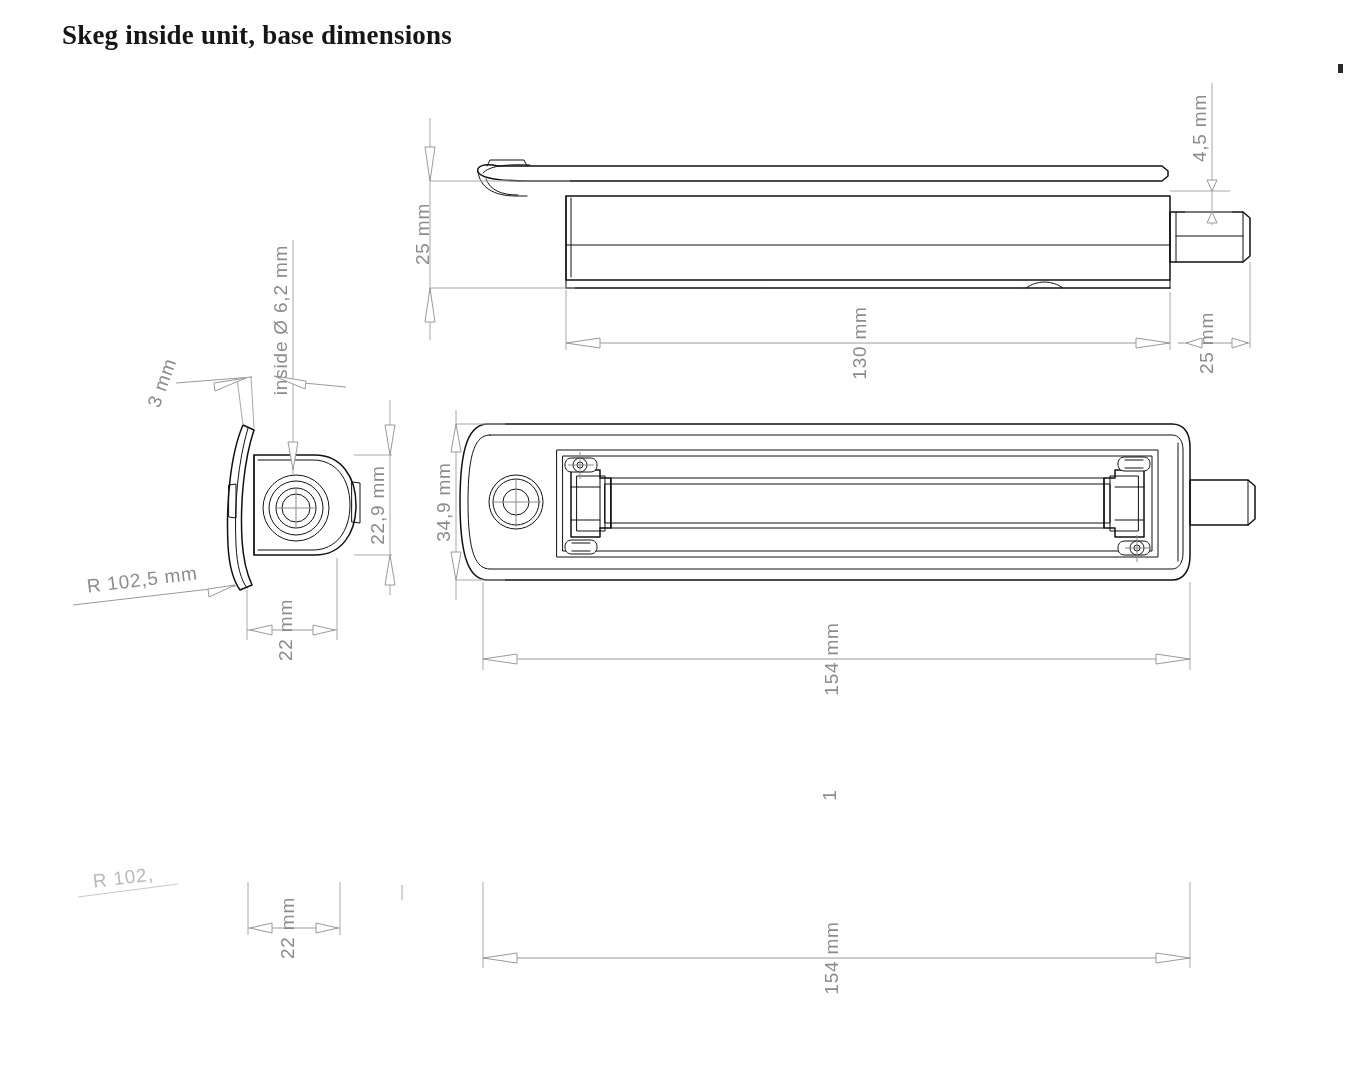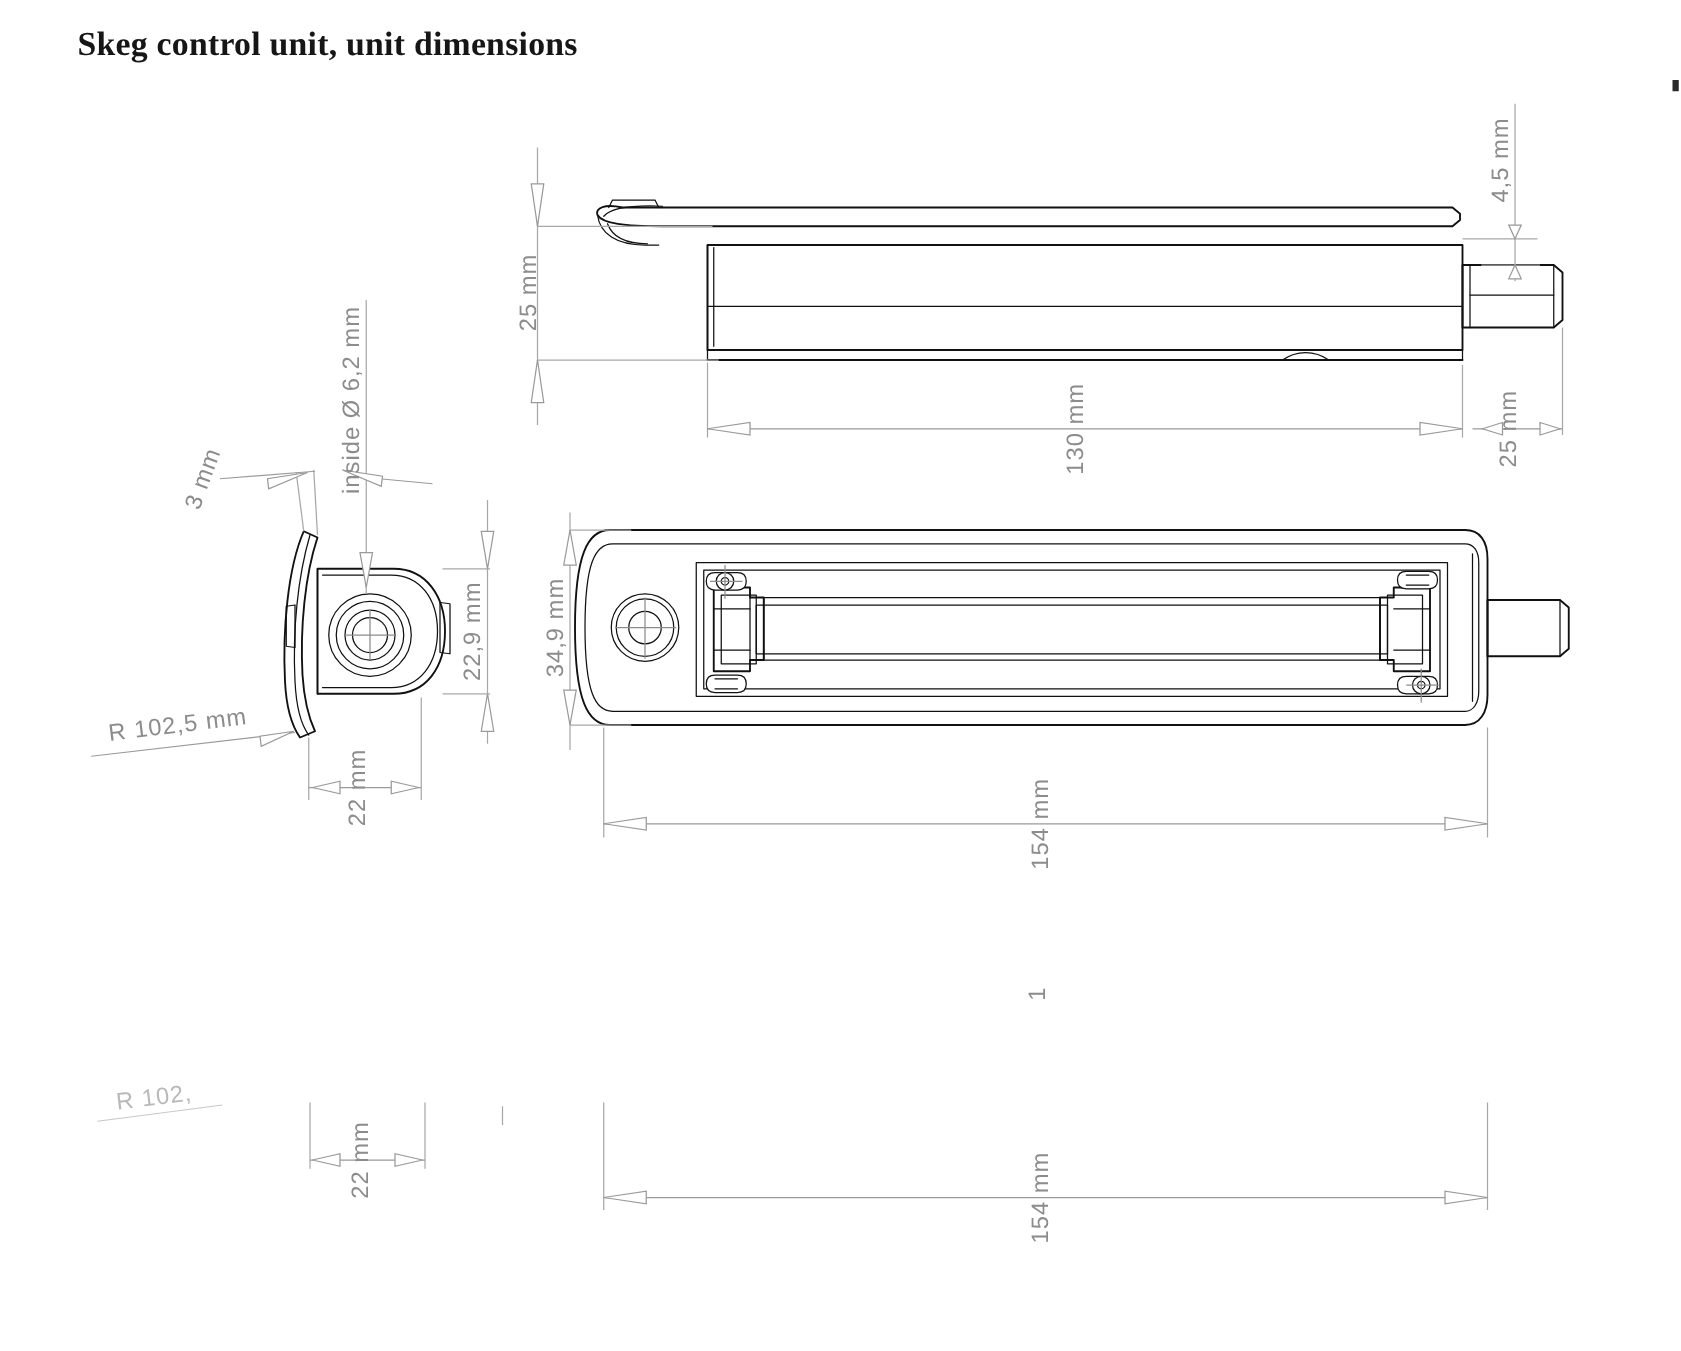--- a/index.html
+++ b/index.html
@@ -92,21 +92,21 @@
   }
   .edge-mark {
     fill: #2a2a2a;
   }
 </style>
 </head>
 <body>
 
 <div id="page">
 
-  <div id="title">Skeg control unit, unit dimensions</div>
+  <div id="title">Skeg inside unit, base dimensions</div>
 
   <svg id="drawing" viewBox="0 0 1345 1081" xmlns="http://www.w3.org/2000/svg">
 
     <defs>
       <marker id="noop"></marker>
     </defs>
 
     <g>
       <rect class="edge-mark" x="1338" y="64" width="5" height="9"></rect>
     </g>

